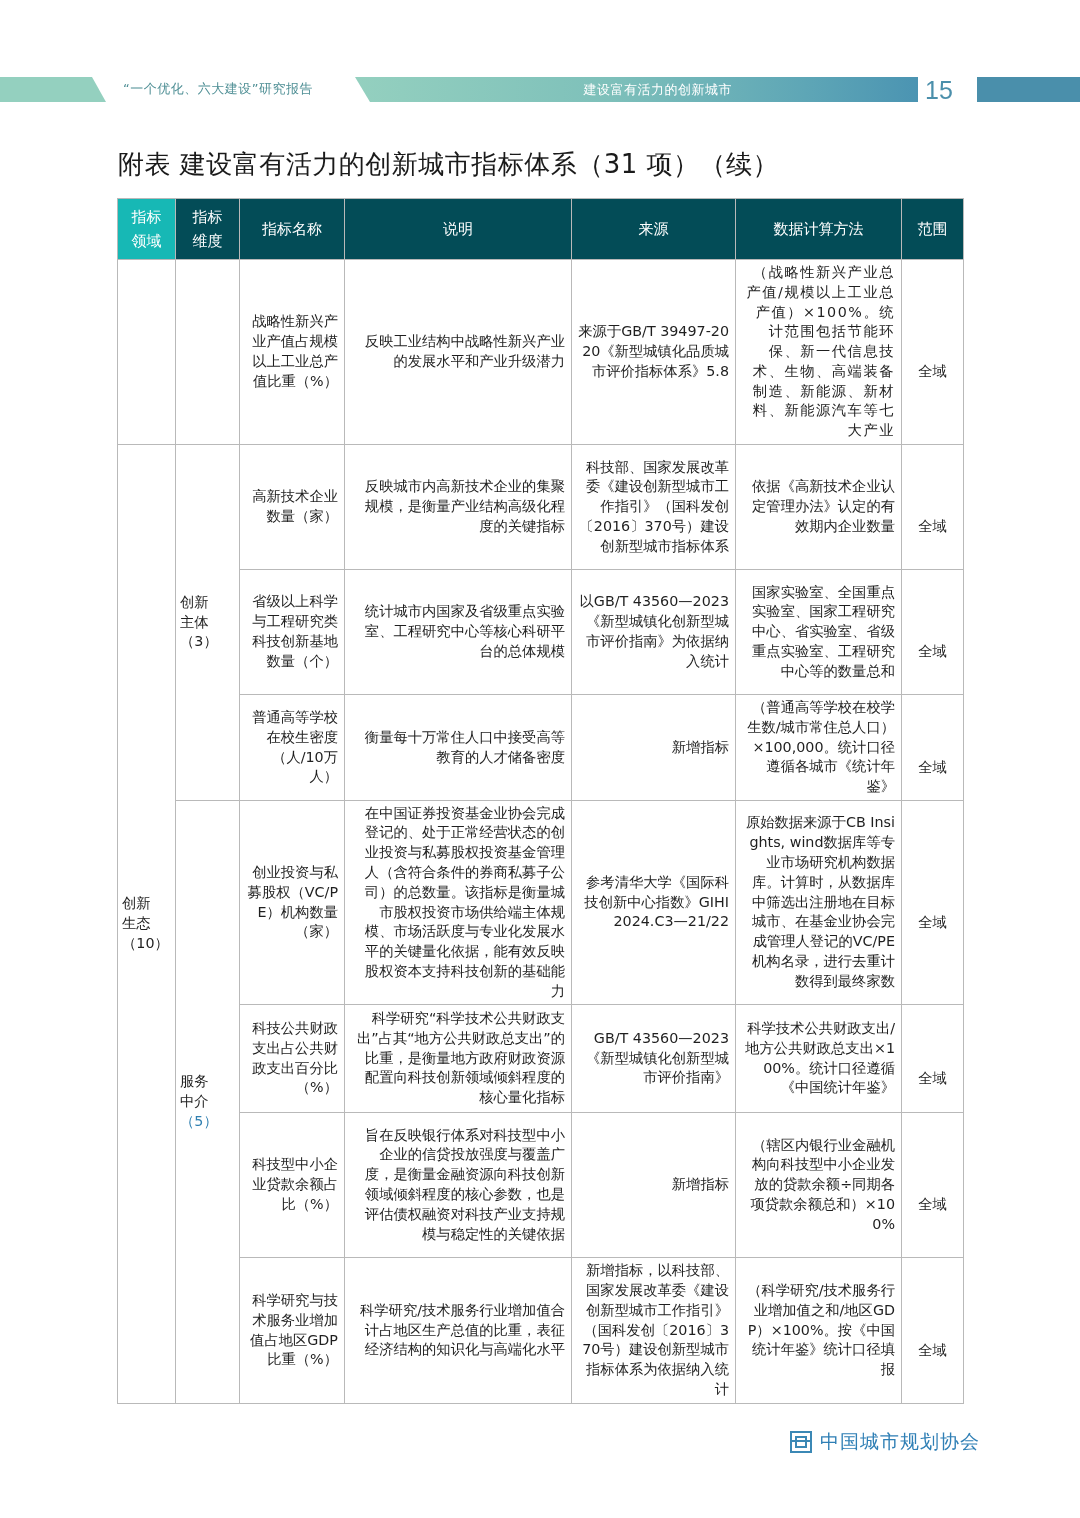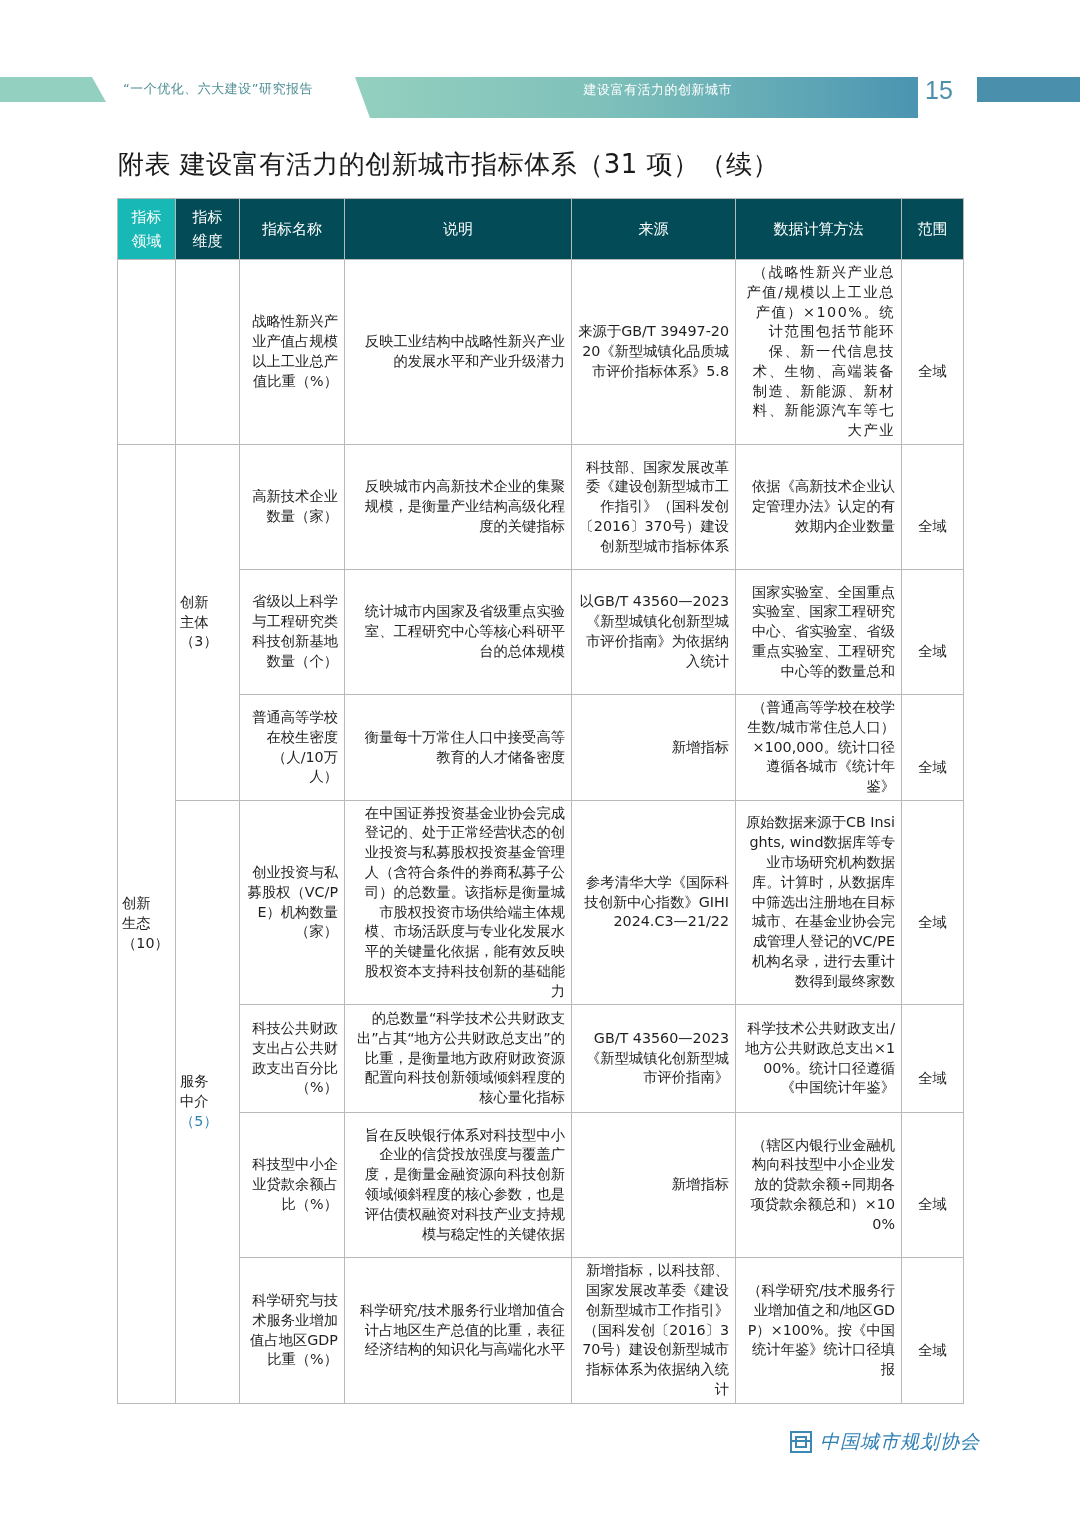--- a/index.html
+++ b/index.html
@@ -5,21 +5,21 @@
   html, body { margin: 0; padding: 0; background: #ffffff; }
   body { width: 1080px; height: 1518px; position: relative; overflow: hidden;
          font-family: "DejaVu Sans", "Liberation Sans", sans-serif; color: #1f1f1f; }
 
   
   .hdr { position: absolute; top: 77px; left: 0; width: 1080px; height: 25px; padding-left: 24px; }
   .hdr-left-bar { position: absolute; left: 0; top: 0; width: 106px; height: 25px;
                   background: #94d0bf; clip-path: polygon(0 0, 92px 0, 106px 25px, 0 25px); }
   .hdr-report { position: absolute; left: 123px; top: 3px; font-size: 13px; color: #4f8f95;
                 letter-spacing: 0.5px; white-space: nowrap; }
-  .hdr-mid-bar { position: absolute; left: 355px; top: 0; width: 563px; height: 41px;
+  .hdr-mid-bar { position: absolute; left: 355px; top: 0; width: 563px; height: 25px;
                  background: linear-gradient(90deg, #94d0bf 0%, #7ec0ba 45%, #5ea6b6 80%, #4b94b2 100%);
                  clip-path: polygon(0 0, 100% 0, 100% 100%, 15px 100%); }
   .hdr-section { position: absolute; right: 186px; top: 4px; font-size: 13px; color: #ffffff;
                  white-space: nowrap; letter-spacing: 0.5px; }
   .hdr-page { position: absolute; left: 925px; top: -7px; font-size: 25px; color: #4b8fab;
               font-family: "Liberation Sans", sans-serif; line-height: 40px; }
   .hdr-right-bar { position: absolute; left: 977px; top: 0; width: 103px; height: 25px; background: #4a8fab; }
 
   
   .title { position: absolute; left: 118px; top: 147px; font-size: 26px; color: #1a1a1a;
@@ -36,21 +36,21 @@
   td.center .c { text-align: center; margin-top: 40px; }
   td.dim .c, td.dom .c { text-align: left; padding: 2px 4px; }
   .cnt-blue { color: #2f7fb0; }
 
   
   .logo { position: absolute; left: 790px; top: 1428px; height: 28px; display: flex; align-items: center; }
   .logo-mark { width: 22px; height: 22px; border: 2px solid #3b88b5; box-sizing: border-box; position: relative; margin-right: 8px; }
   .logo-mark::before { content: ""; position: absolute; left: 3px; top: 3px; width: 12px; height: 12px;
                        border: 2px solid #3b88b5; box-sizing: border-box; }
   .logo-mark::after { content: ""; position: absolute; left: -2px; top: 7px; width: 22px; height: 2px; background: #3b88b5; }
-  .logo-text { font-size: 19px; color: #2f7fb5; letter-spacing: 1px; font-family: "DejaVu Serif", serif; font-style: italic; }
+  .logo-text { font-size: 19px; color: #2f7fb5; letter-spacing: 1px; font-family: "DejaVu Serif", serif; }
 </style>
 </head>
 <body>
 
 <div class="hdr">
   <div class="hdr-left-bar"></div>
   <div class="hdr-report">“一个优化、六大建设”研究报告</div>
   <div class="hdr-mid-bar">
     <div class="hdr-section">建设富有活力的创新城市</div>
   </div>
@@ -200,21 +200,21 @@
       <td class="center">
           <div class="c">全域</div>
         </td>
     </tr>
 
     <tr style="height:108px">
       <td>
           <div class="c">科技公共财政支出占公共财政支出百分比（%）</div>
         </td>
       <td>
-          <div class="c">的总数量“科学技术公共财政支出”占其“地方公共财政总支出”的比重，是衡量地方政府财政资源配置向科技创新领域倾斜程度的核心量化指标</div>
+          <div class="c">科学研究“科学技术公共财政支出”占其“地方公共财政总支出”的比重，是衡量地方政府财政资源配置向科技创新领域倾斜程度的核心量化指标</div>
         </td>
       <td>
           <div class="c">GB/T 43560—2023《新型城镇化创新型城市评价指南》</div>
         </td>
       <td>
           <div class="c">科学技术公共财政支出/地方公共财政总支出×100%。统计口径遵循《中国统计年鉴》</div>
         </td>
       <td class="center">
           <div class="c">全域</div>
         </td>

